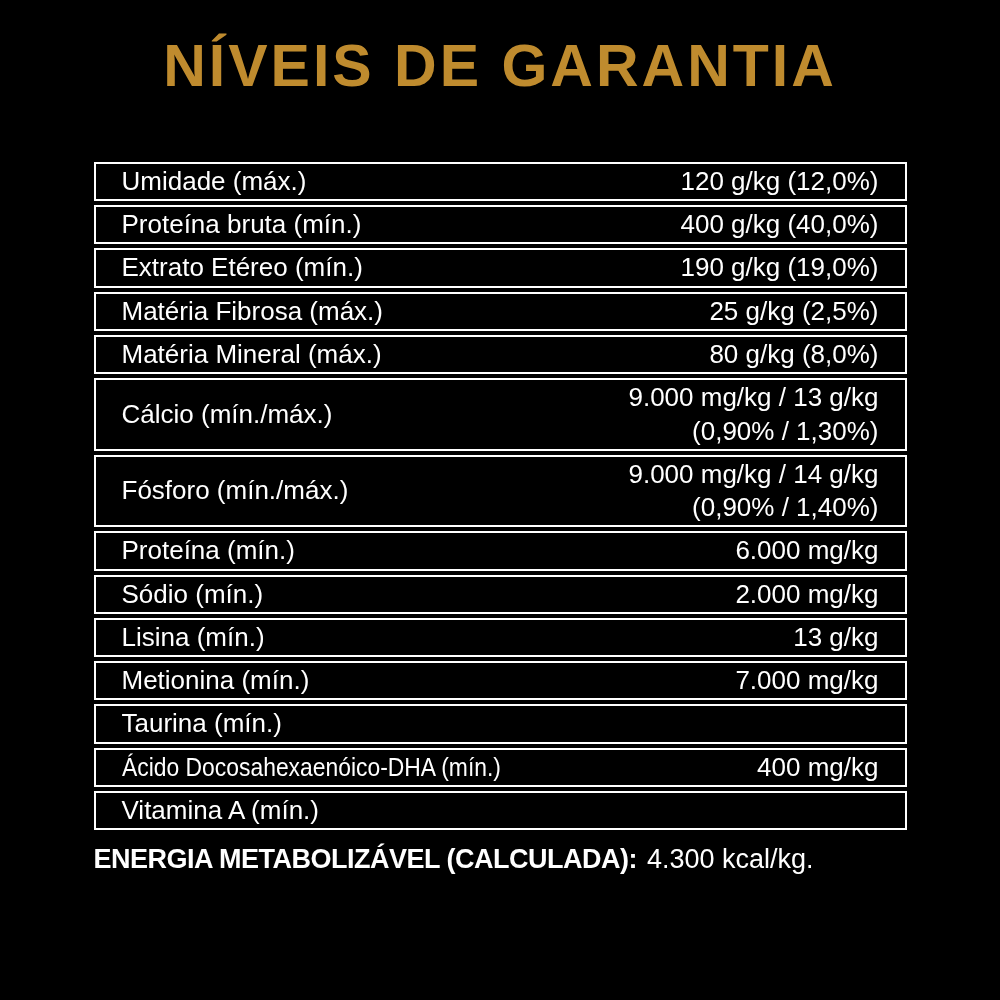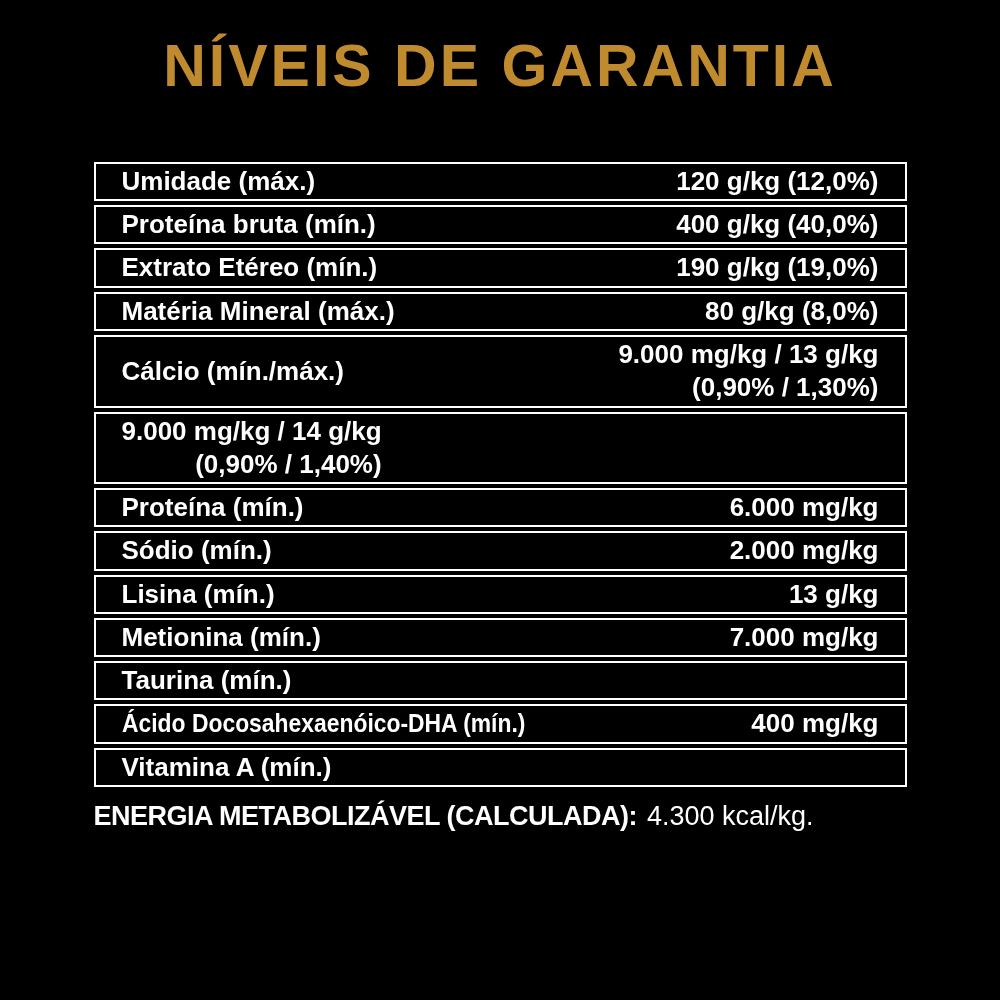--- a/index.html
+++ b/index.html
@@ -39,21 +39,21 @@
   .row {
     box-sizing: border-box;
     border: 2px solid #ffffff;
     background: #000000;
     display: flex;
     justify-content: space-between;
     align-items: center;
     min-height: 37px;
     padding: 1px 26px;
     font-size: 26px;
-    font-weight: 700;
+    font-weight: 400;
     line-height: 1.28;
   }
   .label {
     white-space: nowrap;
   }
   .label.condensed {
     display: inline-block;
     transform: scaleX(0.88);
     transform-origin: left center;
   }
@@ -109,38 +109,46 @@
     </div>
 
     <div class="row">
       <span class="label">Extrato Etéreo (mín.)</span>
       <span class="value">
         <span class="v1">190 g/kg (19,0%)</span>
 
       </span>
     </div>
 
+    <div class="row">
+      <span class="label">Matéria Fibrosa (máx.)</span>
+      <span class="value">
+        <span class="v1">25 g/kg (2,5%)</span>
+
+      </span>
+    </div>
 
     <div class="row">
       <span class="label">Matéria Mineral (máx.)</span>
       <span class="value">
         <span class="v1">80 g/kg (8,0%)</span>
 
       </span>
     </div>
 
     <div class="row">
       <span class="label">Cálcio (mín./máx.)</span>
       <span class="value">
         <span class="v1">9.000 mg/kg / 13 g/kg</span>
         <span class="v2">(0,90% / 1,30%)</span>
       </span>
     </div>
 
     <div class="row">
+      <span class="label">Fósforo (mín./máx.)</span>
       <span class="value">
         <span class="v1">9.000 mg/kg / 14 g/kg</span>
         <span class="v2">(0,90% / 1,40%)</span>
       </span>
     </div>
 
     <div class="row">
       <span class="label">Proteína (mín.)</span>
       <span class="value">
         <span class="v1">6.000 mg/kg</span>

